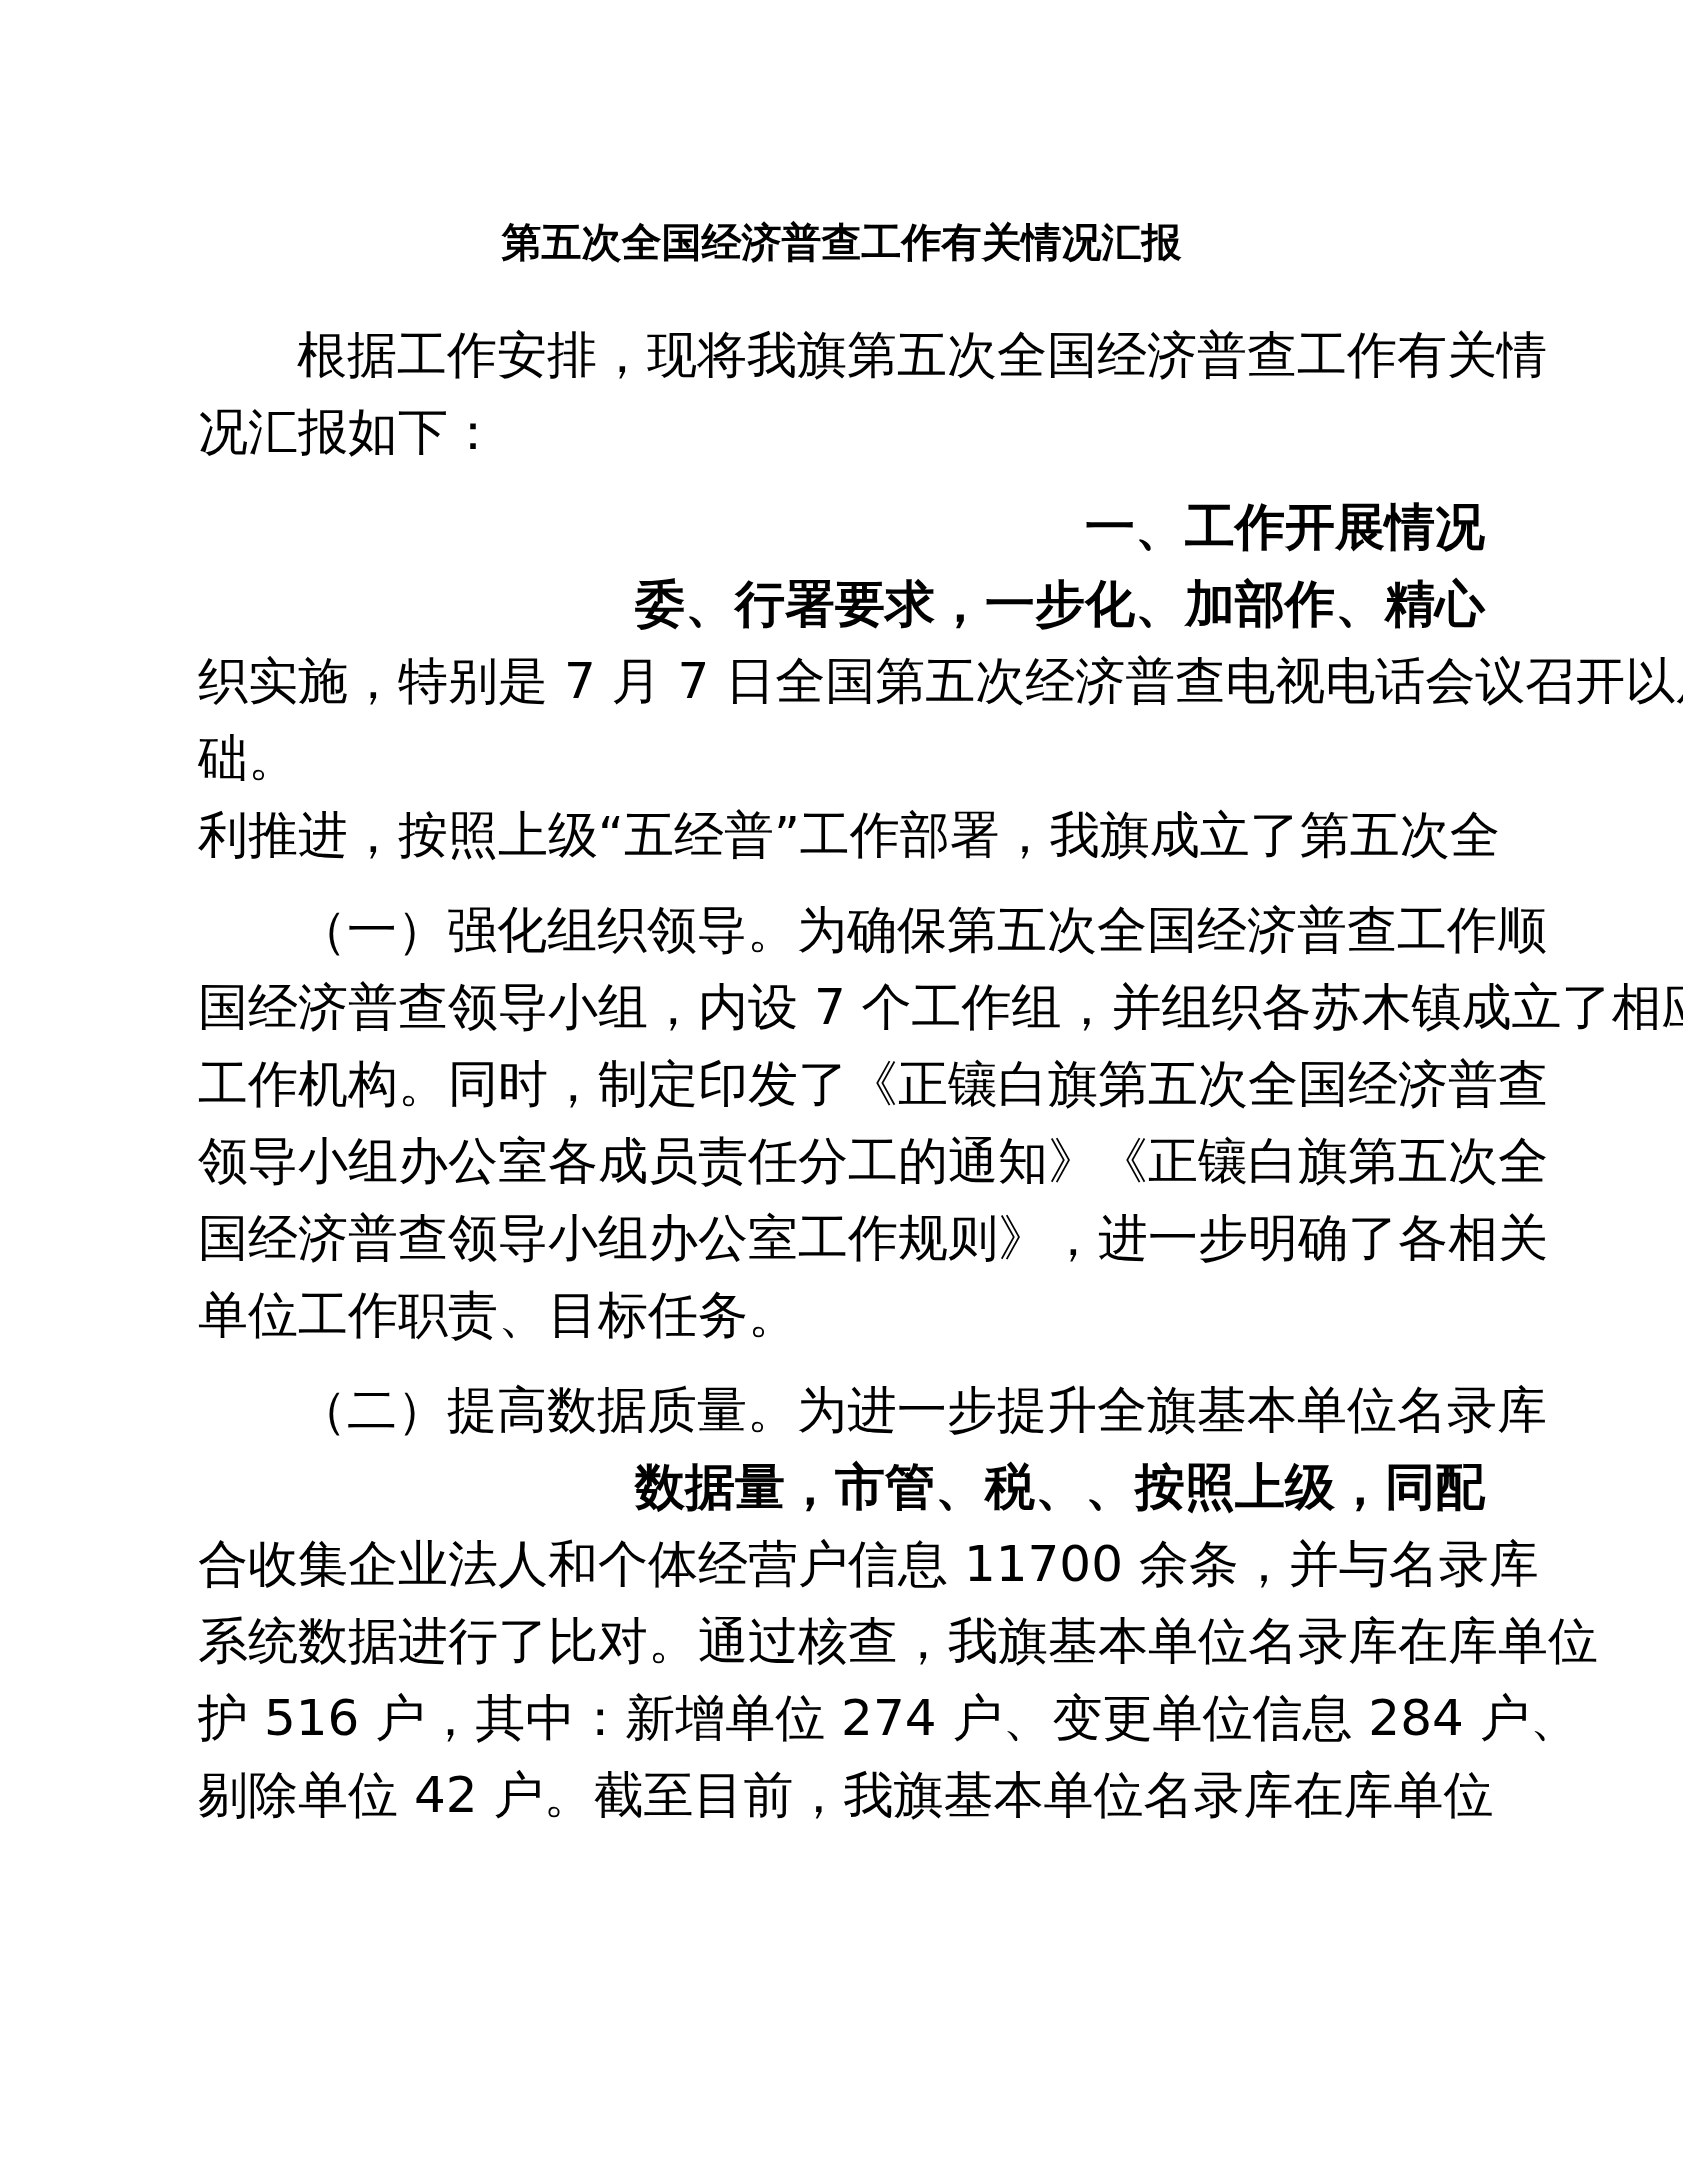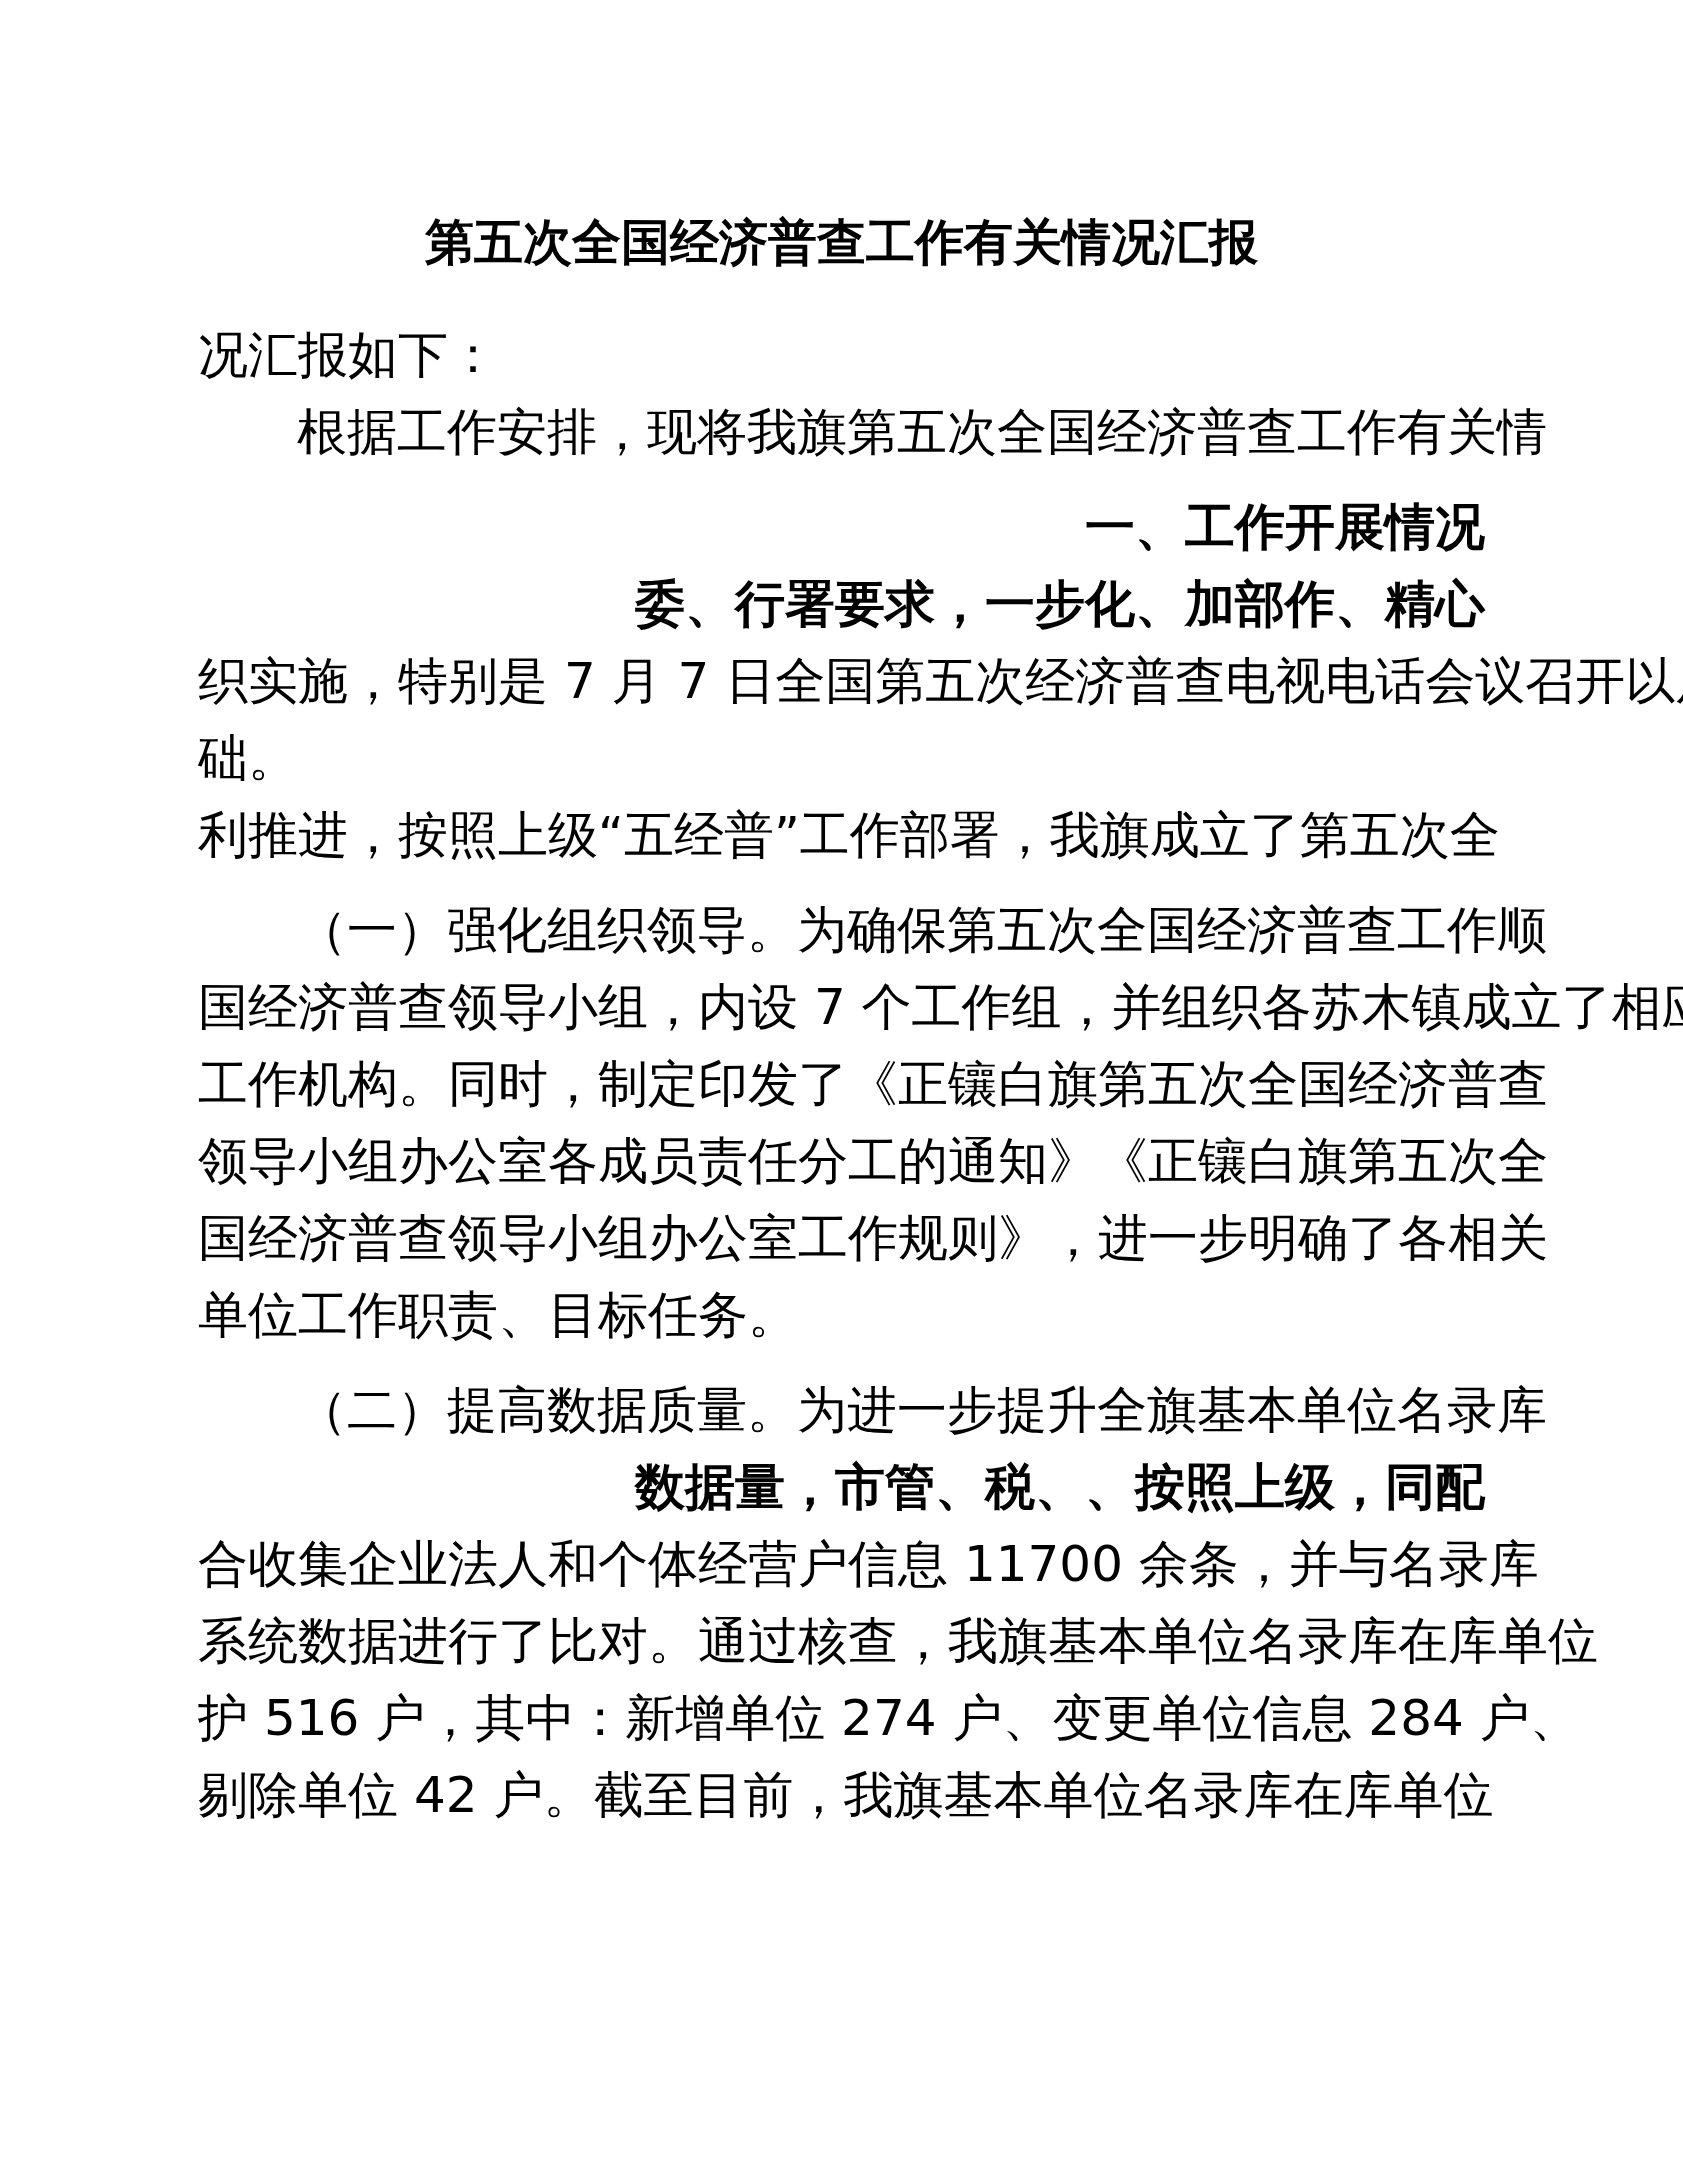--- a/index.html
+++ b/index.html
@@ -14,21 +14,21 @@
     background: #ffffff;
     color: #000000;
     overflow: hidden;
     font-family: "DejaVu Sans", "Liberation Sans", sans-serif;
   }
   .content {
     padding: 213px 198px 0 198px;
   }
   .doc-title {
     margin: 0 0 45px 0;
-    font-size: 49px;
+    font-size: 40px;
     line-height: 59px;
     font-weight: 600;
     text-align: center;
     white-space: nowrap;
   }
   .line {
     font-size: 50px;
     line-height: 77px;
     height: 77px;
     white-space: nowrap;
@@ -46,22 +46,22 @@
   }
 </style>
 </head>
 <body>
 
 <div class="page">
   <div class="content">
 
     <h1 class="doc-title">第五次全国经济普查工作有关情况汇报</h1>
 
+    <div class="line indent">根据工作安排，现将我旗第五次全国经济普查工作有关情</div>
     <div class="line">况汇报如下：</div>
-    <div class="line indent">根据工作安排，现将我旗第五次全国经济普查工作有关情</div>
 
     <div class="line indent bold para">一、工作开展情况</div>
 
     <div class="line bold">委、行署要求，一步化、加部作、精心</div>
     <div class="line">织实施，特别是 7 月 7 日全国第五次经济普查电视电话会议召开以后，各项</div>
     <div class="line">础。</div>
 
     <div class="line">利推进，按照上级“五经普”工作部署，我旗成立了第五次全</div>
     <div class="line indent para">（一）强化组织领导。为确保第五次全国经济普查工作顺</div>
     <div class="line">国经济普查领导小组，内设 7 个工作组，并组织各苏木镇成立了相应的经济</div>

